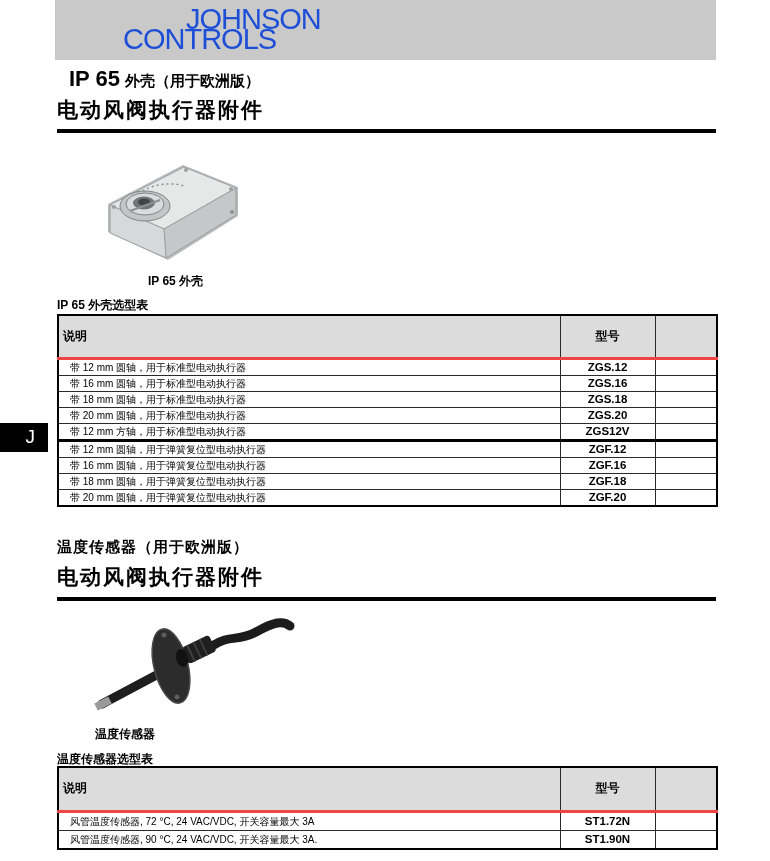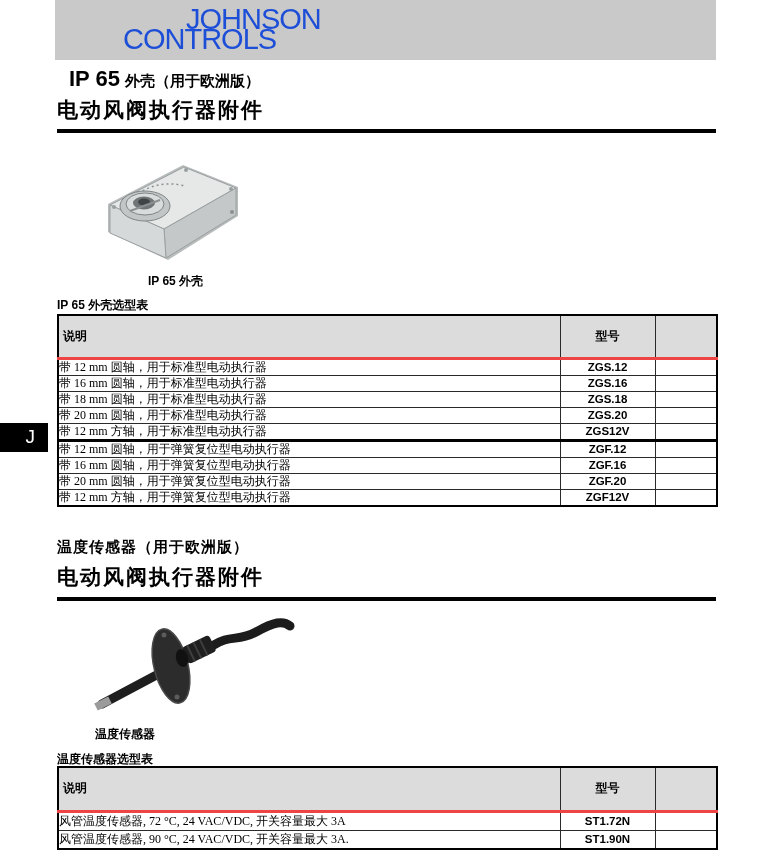--- a/index.html
+++ b/index.html
@@ -42,21 +42,21 @@
   table { border-collapse:collapse; table-layout:fixed; width:659px; }
   table, th, td { border:1px solid #2a2a2a; }
   table { border:2px solid #000; }
   thead th { background:#dcdcdc; font-size:12px; font-weight:bold; border-bottom:3px solid #ef4444; }
   .tbl1 thead th { height:43px; }
   .tbl2 thead th { height:44px; }
   th.desc { width:502px; text-align:left; padding-left:4px; }
   th.model, td.model { width:95px; text-align:center; }
   th.empty, td.empty { width:62px; }
   td.model { font-weight:bold; font-size:11.5px; }
-  td.desc { padding-left:0; font-size:12px;font-family:Liberation Serif, serif; }
+  td.desc { padding-left:11px; font-size:10px; }
   .tbl1 tbody td { height:15px; line-height:15px; }
   .tbl2 tbody td { height:17px; line-height:17px; }
   tr.group-end td { border-bottom:3px solid #000; }
 
   
   .j-tab { left:0; top:423px; width:48px; height:29px; background:#000;
            color:#fff; font-size:19px; text-align:right; padding-right:13px; line-height:28px; }
 </style>
 </head>
 <body>
@@ -138,27 +138,27 @@
           <td class="desc">带 12 mm 圆轴，用于弹簧复位型电动执行器</td>
           <td class="model">ZGF.12</td>
           <td class="empty"></td>
         </tr>
         <tr>
           <td class="desc">带 16 mm 圆轴，用于弹簧复位型电动执行器</td>
           <td class="model">ZGF.16</td>
           <td class="empty"></td>
         </tr>
         <tr>
+          <td class="desc">带 18 mm 圆轴，用于弹簧复位型电动执行器</td>
+          <td class="model">ZGF.18</td>
+          <td class="empty"></td>
+        </tr>
+        <tr>
           <td class="desc">带 20 mm 圆轴，用于弹簧复位型电动执行器</td>
           <td class="model">ZGF.20</td>
-          <td class="empty"></td>
-        </tr>
-        <tr>
-          <td class="desc">带 12 mm 方轴，用于弹簧复位型电动执行器</td>
-          <td class="model">ZGF12V</td>
           <td class="empty"></td>
         </tr>
       </tbody>
   </table>
 </div>
 
 <div class="abs j-tab">J</div>
 
 <div class="abs sub2">温度传感器（用于欧洲版）</div>
 <div class="abs title2">电动风阀执行器附件</div>

